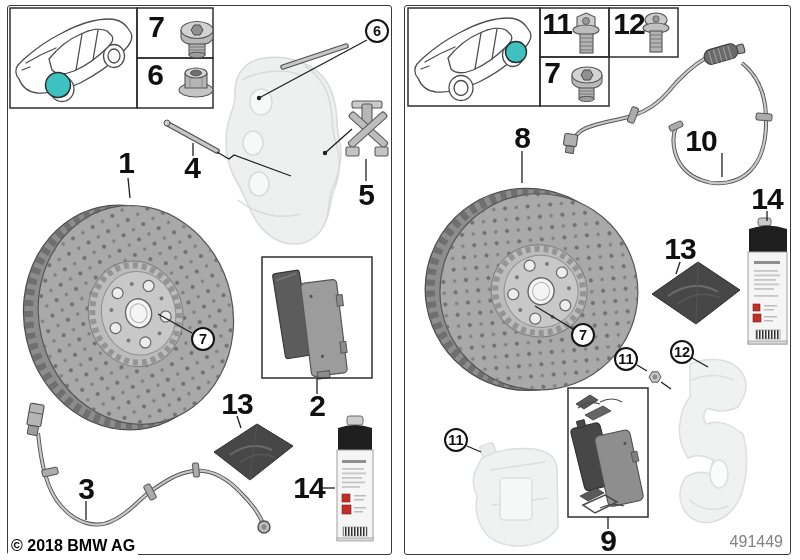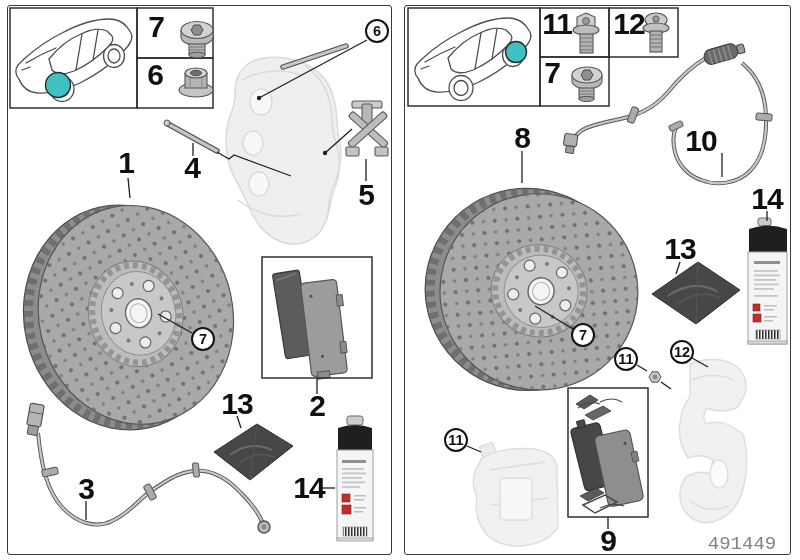--- a/index.html
+++ b/index.html
@@ -7,21 +7,21 @@
          font-family:"Liberation Sans",sans-serif;}
   .panel{position:absolute;border:1.6px solid #3a3a3a;border-radius:3px;background:transparent;}
   .artwork{position:absolute;left:0;top:0;}
   .num{position:absolute;transform:translate(-50%,-50%);font-weight:700;font-size:30px;
        letter-spacing:-1px;color:#101010;line-height:1;white-space:nowrap;}
   .circ{position:absolute;transform:translate(-50%,-50%);width:24px;height:24px;box-sizing:border-box;
         border:2px solid #141414;border-radius:50%;background:#fff;display:flex;align-items:center;
         justify-content:center;font-weight:700;font-size:14.5px;color:#101010;}
   .copyright{position:absolute;left:8px;top:537px;font-size:16px;font-weight:700;color:#000;
              background:#fff;padding:0 3px;line-height:1.1;}
-  .code{position:absolute;left:701px;top:533px;width:82px;text-align:center;font-size:19px;color:#828282;font-family:Liberation Mono, monospace;}
+  .code{position:absolute;left:701px;top:533px;width:82px;text-align:right;font-size:16px;color:#828282;}
 </style>
 </head>
 <body>
 
 <div class="stage">
 
   <svg class="artwork" width="800" height="560" viewBox="0 0 800 560">
     <defs>
       <pattern id="drill" width="16" height="16" patternUnits="userSpaceOnUse" patternTransform="rotate(28)">
         <circle cx="4" cy="4" r="2.1" fill="#6e6e6e"></circle>
@@ -423,15 +423,16 @@
   <div class="num" style="left:522px;top:138px">8</div>
   <div class="num" style="left:701px;top:141px">10</div>
   <div class="num" style="left:767px;top:199px">14</div>
   <div class="num" style="left:680px;top:249px">13</div>
   <div class="circ" style="left:583px;top:335px">7</div>
   <div class="circ" style="left:626px;top:359px">11</div>
   <div class="circ" style="left:682px;top:352px">12</div>
   <div class="circ" style="left:456px;top:440px">11</div>
   <div class="num" style="left:608px;top:541px">9</div>
 
+  <div class="copyright">© 2018 BMW AG</div>
   <div class="code">491449</div>
 
 </div>
 
 </body></html>

